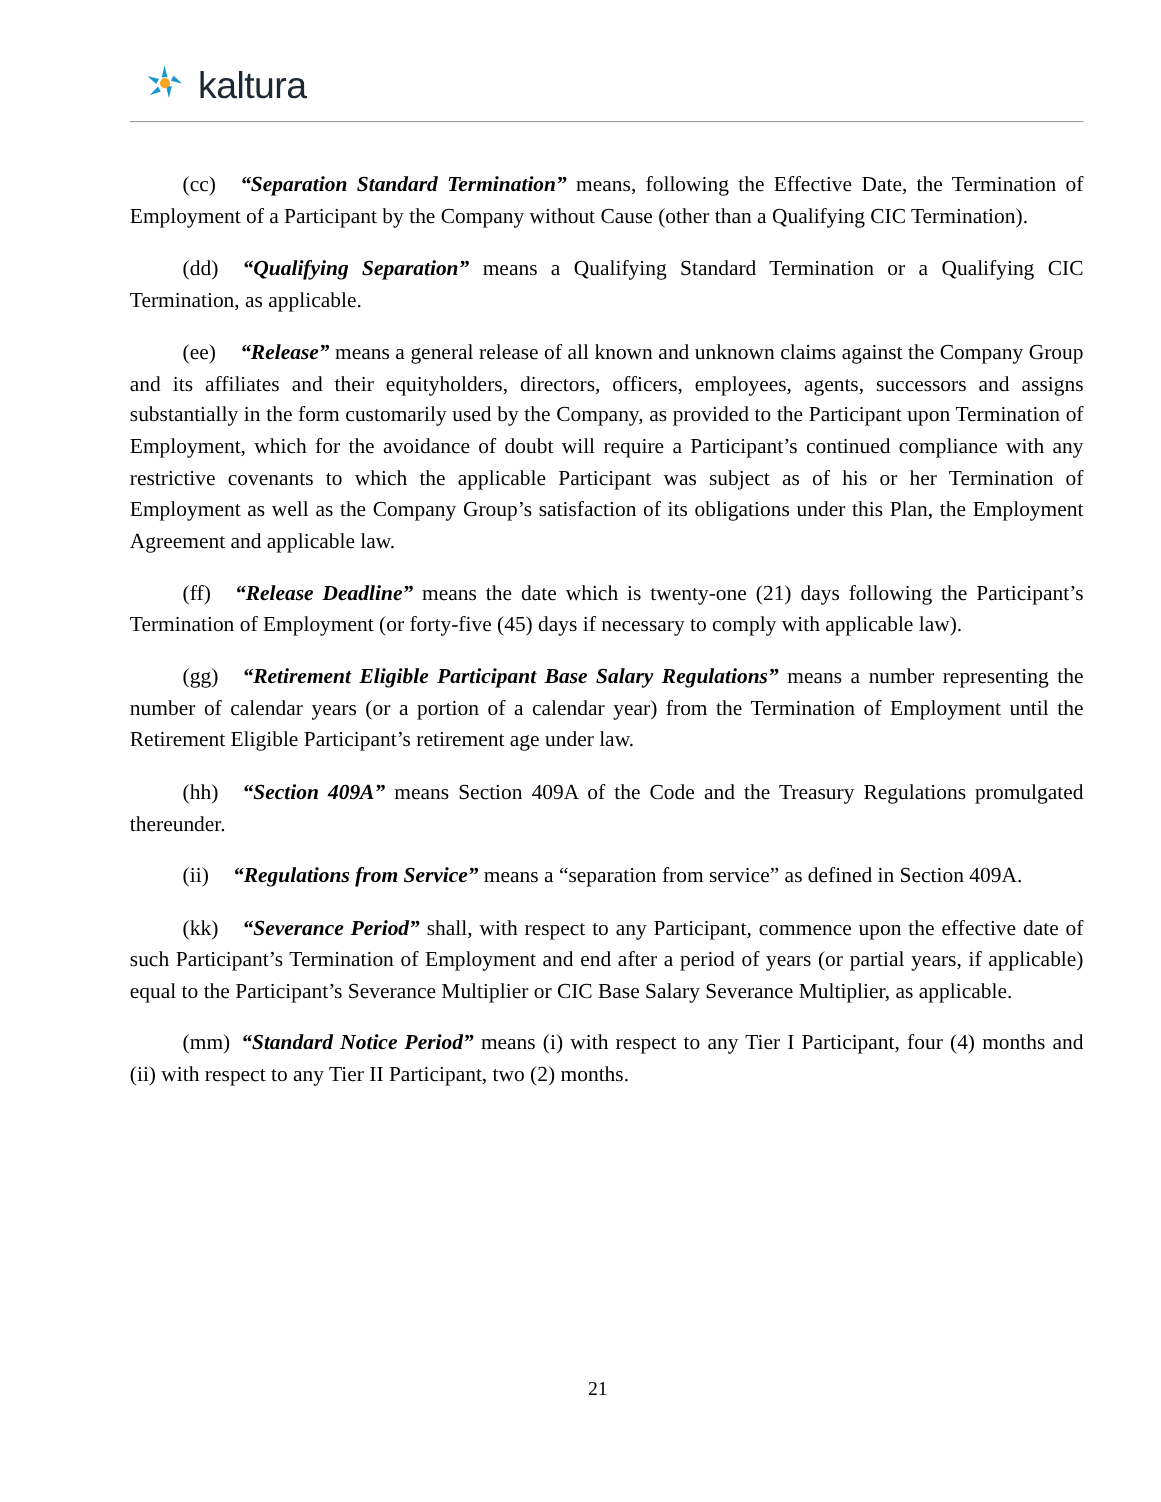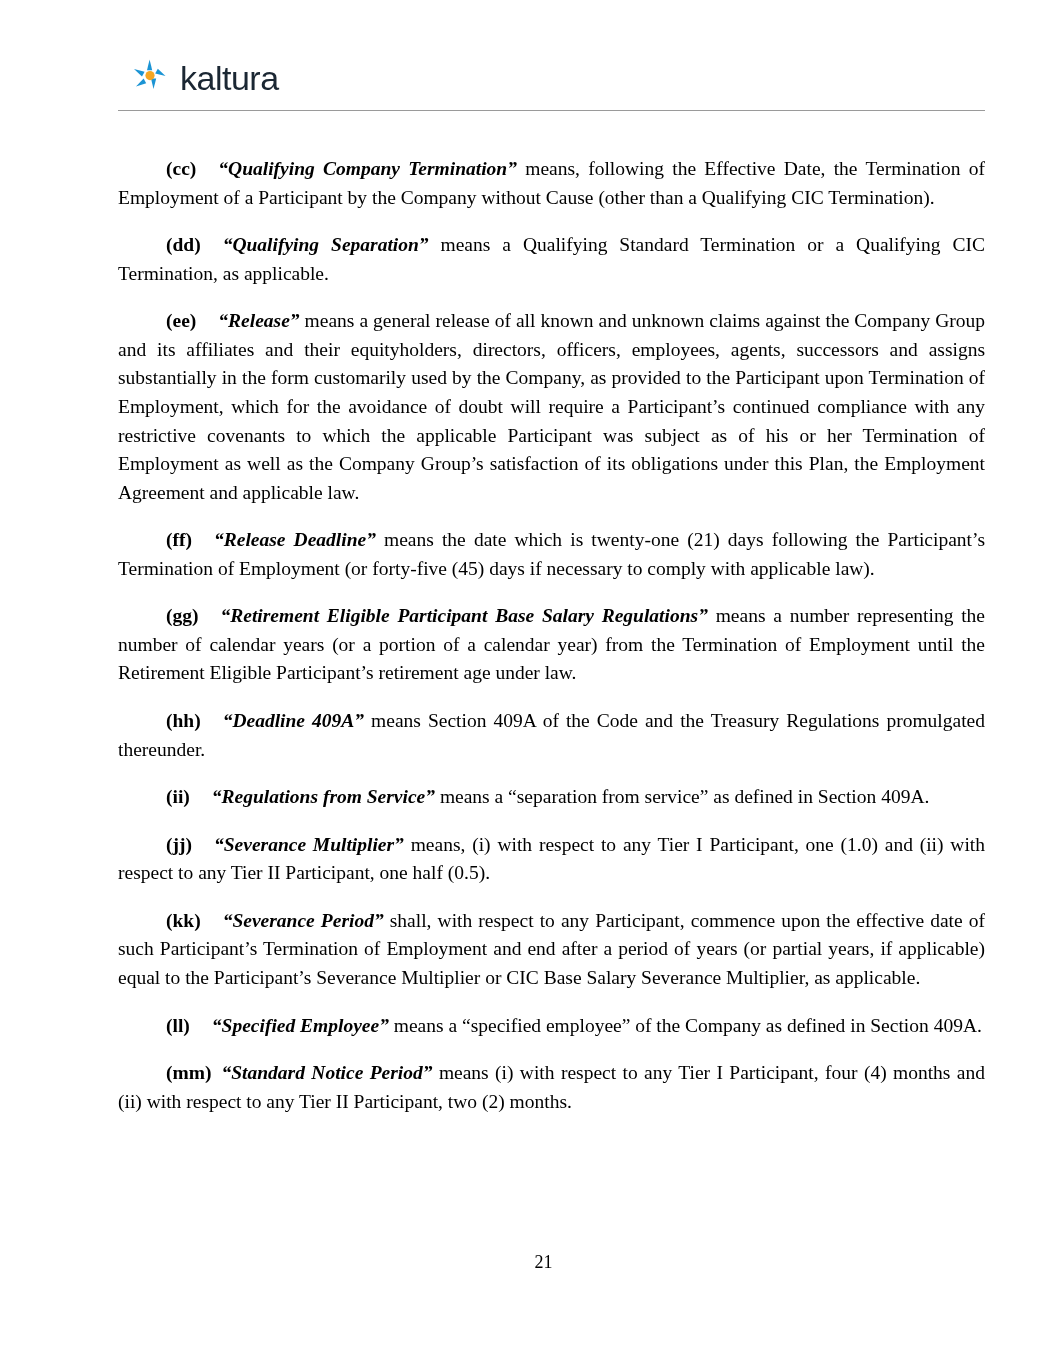--- a/index.html
+++ b/index.html
@@ -57,21 +57,20 @@
     text-align: justify;
     text-justify: inter-word;
     hyphens: none;
   }
   .body-text p .indent {
     display: inline-block;
     width: 48px;
   }
   .marker {
     display: inline-block;
-    font-weight: bold;
   }
   .marker-gap {
     display: inline-block;
     width: 22px;
   }
   .term {
     font-weight: bold;
     font-style: italic;
   }
   .pagenum {
@@ -102,58 +101,52 @@
           </g>
         </svg>
       </span>
       <span class="logo-text">kaltura</span>
     </div>
   </div>
 
   <div class="body-text">
 
     <p>
-      <span class="indent"></span><span class="marker">(cc)</span><span class="marker-gap"></span><span class="term">“Qualifying Company Termination”</span><span> means, following the Effective Date, the Termination of Employment of a Participant by the Company without Cause (other than a Qualifying CIC Termination).</span>
+      <span class="indent"></span><span class="marker">(cc)</span><span class="marker-gap"></span><span class="term">“Separation Standard Termination”</span><span> means, following the Effective Date, the Termination of Employment of a Participant by the Company without Cause (other than a Qualifying CIC Termination).</span>
     </p>
 
     <p>
       <span class="indent"></span><span class="marker">(dd)</span><span class="marker-gap"></span><span class="term">“Qualifying Separation”</span><span> means a Qualifying Standard Termination or a Qualifying CIC Termination, as applicable.</span>
     </p>
 
     <p>
       <span class="indent"></span><span class="marker">(ee)</span><span class="marker-gap"></span><span class="term">“Release”</span><span> means a general release of all known and unknown claims against the Company Group and its affiliates and their equityholders, directors, officers, employees, agents, successors and assigns substantially in the form customarily used by the Company, as provided to the Participant upon Termination of Employment, which for the avoidance of doubt will require a Participant’s continued compliance with any restrictive covenants to which the applicable Participant was subject as of his or her Termination of Employment as well as the Company Group’s satisfaction of its obligations under this Plan, the Employment Agreement and applicable law.</span>
     </p>
 
     <p>
       <span class="indent"></span><span class="marker">(ff)</span><span class="marker-gap"></span><span class="term">“Release Deadline”</span><span> means the date which is twenty-one (21) days following the Participant’s Termination of Employment (or forty-five (45) days if necessary to comply with applicable law).</span>
     </p>
 
     <p>
       <span class="indent"></span><span class="marker">(gg)</span><span class="marker-gap"></span><span class="term">“Retirement Eligible Participant Base Salary Regulations”</span><span> means a number representing the number of calendar years (or a portion of a calendar year) from the Termination of Employment until the Retirement Eligible Participant’s retirement age under law.</span>
     </p>
 
     <p>
-      <span class="indent"></span><span class="marker">(hh)</span><span class="marker-gap"></span><span class="term">“Deadline 409A”</span><span> means Section 409A of the Code and the Treasury Regulations promulgated thereunder.</span>
+      <span class="indent"></span><span class="marker">(hh)</span><span class="marker-gap"></span><span class="term">“Section 409A”</span><span> means Section 409A of the Code and the Treasury Regulations promulgated thereunder.</span>
     </p>
 
     <p>
       <span class="indent"></span><span class="marker">(ii)</span><span class="marker-gap"></span><span class="term">“Regulations from Service”</span><span> means a “separation from service” as defined in Section 409A.</span>
     </p>
 
-    <p>
-      <span class="indent"></span><span class="marker">(jj)</span><span class="marker-gap"></span><span class="term">“Severance Multiplier”</span><span> means, (i) with respect to any Tier I Participant, one (1.0) and (ii) with respect to any Tier II Participant, one half (0.5).</span>
-    </p>
 
     <p>
       <span class="indent"></span><span class="marker">(kk)</span><span class="marker-gap"></span><span class="term">“Severance Period”</span><span> shall, with respect to any Participant, commence upon the effective date of such Participant’s Termination of Employment and end after a period of years (or partial years, if applicable) equal to the Participant’s Severance Multiplier or CIC Base Salary Severance Multiplier, as applicable.</span>
     </p>
 
-    <p>
-      <span class="indent"></span><span class="marker">(ll)</span><span class="marker-gap"></span><span class="term">“Specified Employee”</span><span> means a “specified employee” of the Company as defined in Section 409A.</span>
-    </p>
 
     <p>
       <span class="indent"></span><span class="marker">(mm)</span><span class="marker-gap" style="width:10px"></span><span class="term">“Standard Notice Period”</span><span>  means (i) with respect to any Tier I Participant, four (4) months and (ii) with respect to any Tier II Participant, two (2) months.</span>
     </p>
 
 
   </div>
 
   <div class="pagenum">21</div>
 

